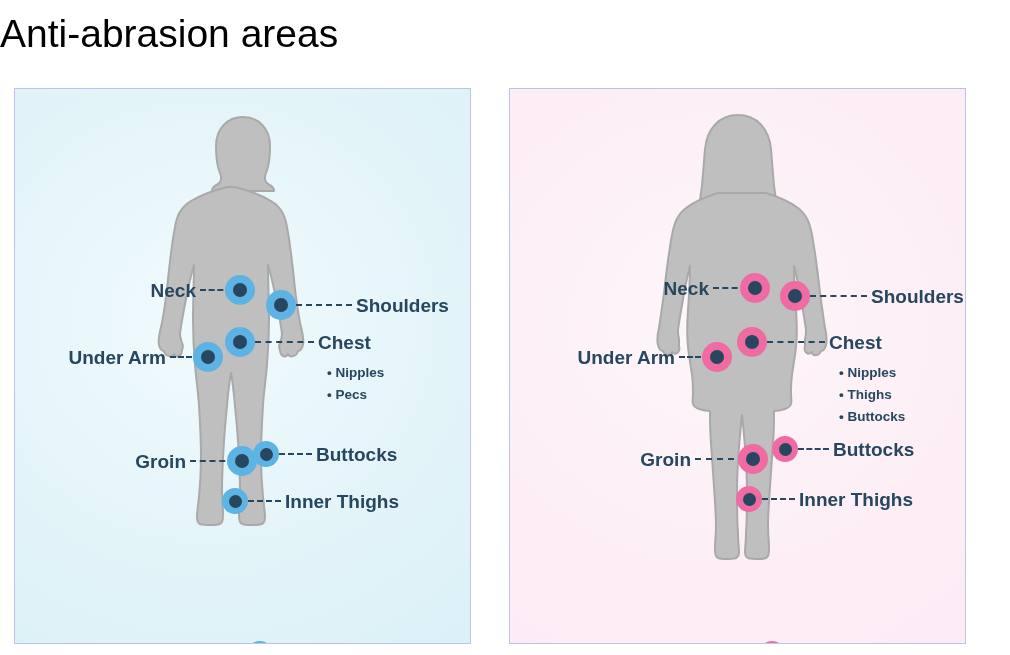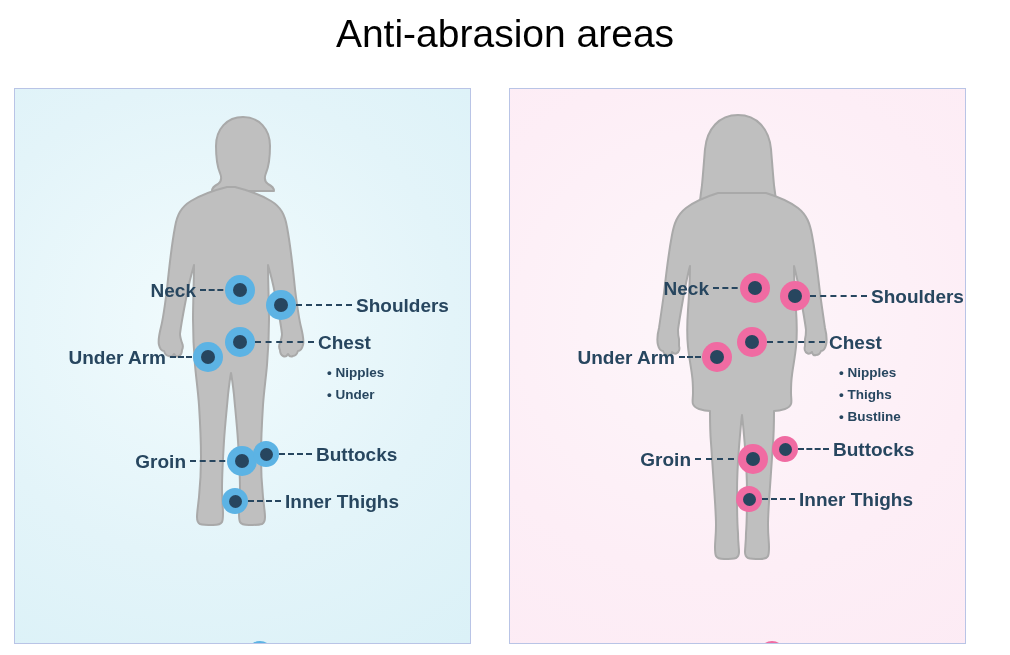--- a/index.html
+++ b/index.html
@@ -6,21 +6,20 @@
   body{
     width:1010px;height:655px;
     background:#ffffff;
     font-family:"Liberation Sans", sans-serif;
     overflow:hidden;
   }
   .page{position:relative;width:1010px;height:655px;}
 
   .title{
     position:absolute;left:0;top:12px;width:1010px;
-    text-align:center;
     font-size:39px;
     font-weight:400;
     color:#000000;
     letter-spacing:0px;
     font-family:"Liberation Sans", sans-serif;
   }
 
   .panel{
     position:absolute;
     top:88px;
@@ -198,21 +197,21 @@
       </div>
       <div class="label right" style="left: 301px; top: 365px;">Buttocks</div>
       <div class="leader" style="left: 233px; top: 412px; width: 33px;"></div>
       <div class="dot sz-md" style="left: 220px; top: 412px;">
         <div class="core"></div>
       </div>
       <div class="label right" style="left: 270px; top: 412px;">Inner Thighs</div>
       <div class="dot sz-md" style="left: 245px; top: 565px;"></div>
       <div class="bullets" style="left: 312px; top: 273px;">
         <div>• Nipples</div>
-        <div>• Under</div>
+        <div>• Pecs</div>
       </div>
     </div>
 
   <div class="panel panel-female" id="panel-female">
     <div class="figure-wrap">
       <svg class="figure-svg" width="240" height="500" viewBox="0 0 240 500">
         <g fill="#bfbfbf" stroke="#a9a9a9" stroke-width="2" stroke-linejoin="round">
 
           <path d="M120 4 c-19 0 -31 14 -33 34 c-1 12 -2 26 -3 36 c-1 8 -2 14 -2 18 l76 0 c0 -4 -1 -10 -2 -18 c-1 -10 -2 -24 -3 -36 c-2 -20 -14 -34 -33 -34 z"></path>
 
@@ -318,17 +317,17 @@
       <div class="label right" style="left: 323px; top: 360px;">Buttocks</div>
       <div class="leader" style="left: 252px; top: 410px; width: 33px;"></div>
       <div class="dot sz-md" style="left: 239px; top: 410px;">
         <div class="core"></div>
       </div>
       <div class="label right" style="left: 289px; top: 410px;">Inner Thighs</div>
       <div class="dot sz-md" style="left: 262px; top: 565px;"></div>
       <div class="bullets" style="left: 329px; top: 273px;">
         <div>• Nipples</div>
         <div>• Thighs</div>
-        <div>• Bustline</div>
+        <div>• Buttocks</div>
       </div>
     </div>
 
 </div>
 
 </body></html>

